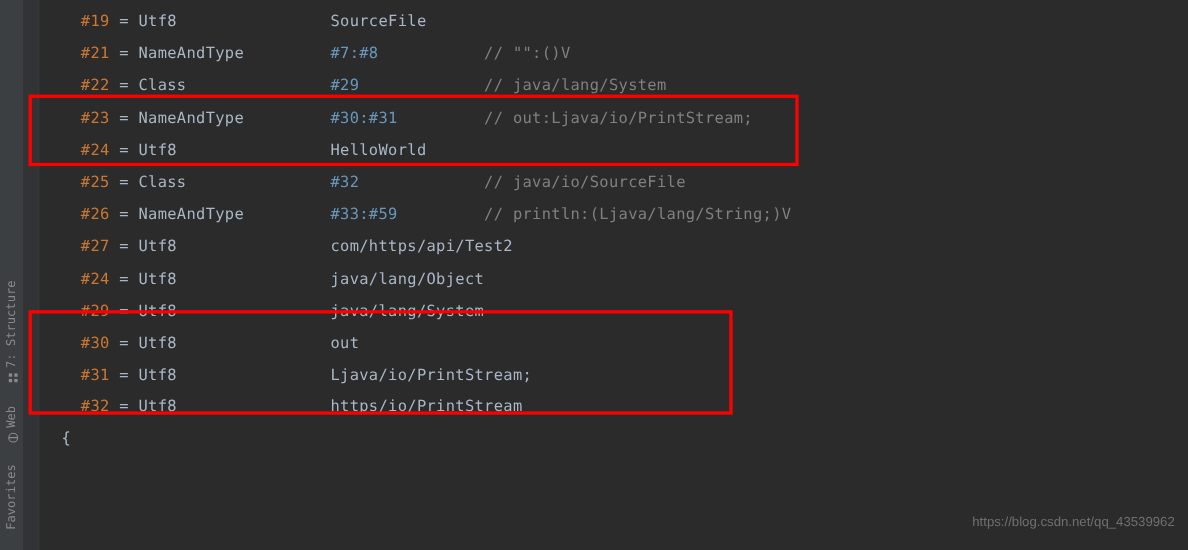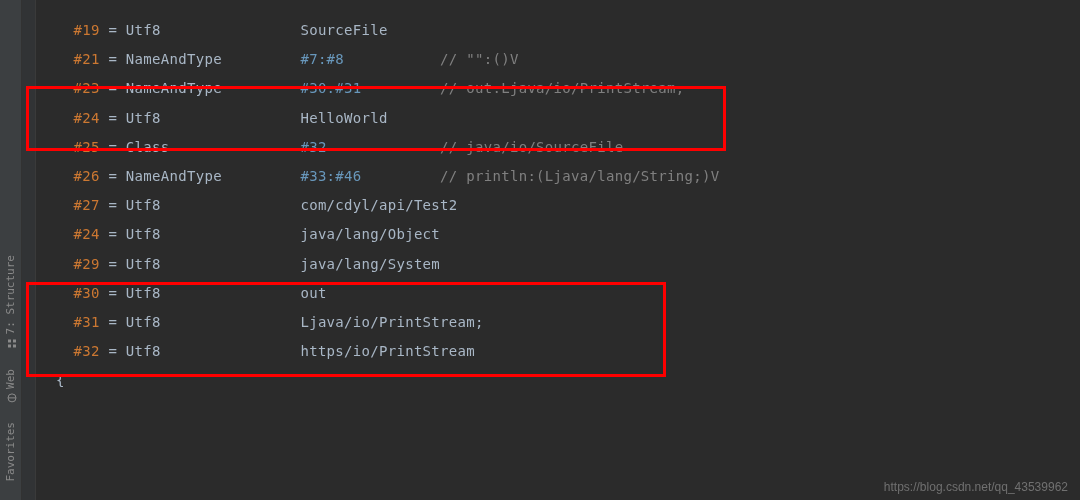--- a/index.html
+++ b/index.html
@@ -41,21 +41,21 @@
       height: 10px;
     }
     .gutter {
       width: 14px;
       background: #313335;
       border-right: 1px solid #3a3a3a;
     }
     .editor {
       flex: 1;
       background: #2b2b2b;
-      padding: 16px 0;
+      padding: 6px 0;
       position: relative;
     }
     .code-line {
       height: 29.2px;
       line-height: 29.2px;
       padding-left: 20px;
       white-space: pre;
       letter-spacing: 0.3px;
     }
     .const-id { color: #cc7832; }
@@ -66,21 +66,21 @@
     .plain { color: #a9b7c6; }
     .brace { color: #a9b7c6; padding-left: 20px; height: 29.2px; line-height: 29.2px; }
     .highlight-box {
       position: absolute;
       border: 3px solid #ff0000;
       pointer-events: none;
       z-index: 5;
     }
     .watermark {
       position: absolute;
-      bottom: 6px;
+      bottom: 19px;
       right: 12px;
       font-size: 12px;
       color: #707070;
       font-family: Arial, sans-serif;
     }
   </style>
 </head>
 <body>
 
 <div class="sidebar-tabs">
@@ -108,25 +108,26 @@
     <span>Favorites</span>
   </div>
 </div>
 
 <div class="gutter"></div>
 
 <div class="editor">
   <div id="code-lines">
       <div class="code-line">  <span class="const-id">#19</span><span class="eq"> = </span><span class="type">Utf8                </span><span class="plain">SourceFile</span></div>
       <div class="code-line">  <span class="const-id">#21</span><span class="eq"> = </span><span class="type">NameAndType         </span><span class="ref">#7:#8           </span><span class="cmt">// "<init>":()V</init></span></div>
+      <div class="code-line">  <span class="const-id">#22</span><span class="eq"> = </span><span class="type">Class               </span><span class="ref">#29             </span><span class="cmt">// java/lang/System</span></div>
       <div class="code-line">  <span class="const-id">#23</span><span class="eq"> = </span><span class="type">NameAndType         </span><span class="ref">#30:#31         </span><span class="cmt">// out:Ljava/io/PrintStream;</span></div>
       <div class="code-line">  <span class="const-id">#24</span><span class="eq"> = </span><span class="type">Utf8                </span><span class="plain">HelloWorld</span></div>
       <div class="code-line">  <span class="const-id">#25</span><span class="eq"> = </span><span class="type">Class               </span><span class="ref">#32             </span><span class="cmt">// java/io/SourceFile</span></div>
-      <div class="code-line">  <span class="const-id">#26</span><span class="eq"> = </span><span class="type">NameAndType         </span><span class="ref">#33:#46         </span><span class="cmt">// println:(Ljava/lang/String;)V</span></div>
-      <div class="code-line">  <span class="const-id">#27</span><span class="eq"> = </span><span class="type">Utf8                </span><span class="plain">com/cdyl/api/Test2</span></div>
+      <div class="code-line">  <span class="const-id">#26</span><span class="eq"> = </span><span class="type">NameAndType         </span><span class="ref">#33:#59         </span><span class="cmt">// println:(Ljava/lang/String;)V</span></div>
+      <div class="code-line">  <span class="const-id">#27</span><span class="eq"> = </span><span class="type">Utf8                </span><span class="plain">com/https/api/Test2</span></div>
       <div class="code-line">  <span class="const-id">#24</span><span class="eq"> = </span><span class="type">Utf8                </span><span class="plain">java/lang/Object</span></div>
       <div class="code-line">  <span class="const-id">#29</span><span class="eq"> = </span><span class="type">Utf8                </span><span class="plain">java/lang/System</span></div>
       <div class="code-line">  <span class="const-id">#30</span><span class="eq"> = </span><span class="type">Utf8                </span><span class="plain">out</span></div>
       <div class="code-line">  <span class="const-id">#31</span><span class="eq"> = </span><span class="type">Utf8                </span><span class="plain">Ljava/io/PrintStream;</span></div>
       <div class="code-line">  <span class="const-id">#32</span><span class="eq"> = </span><span class="type">Utf8                </span><span class="plain">https/io/PrintStream</span></div>
     </div>
   <div class="brace">{</div>
 
   <div id="highlights">
       <div class="highlight-box" style="top: 86px; left: -10px; width: 700px; height: 65px;"></div>

